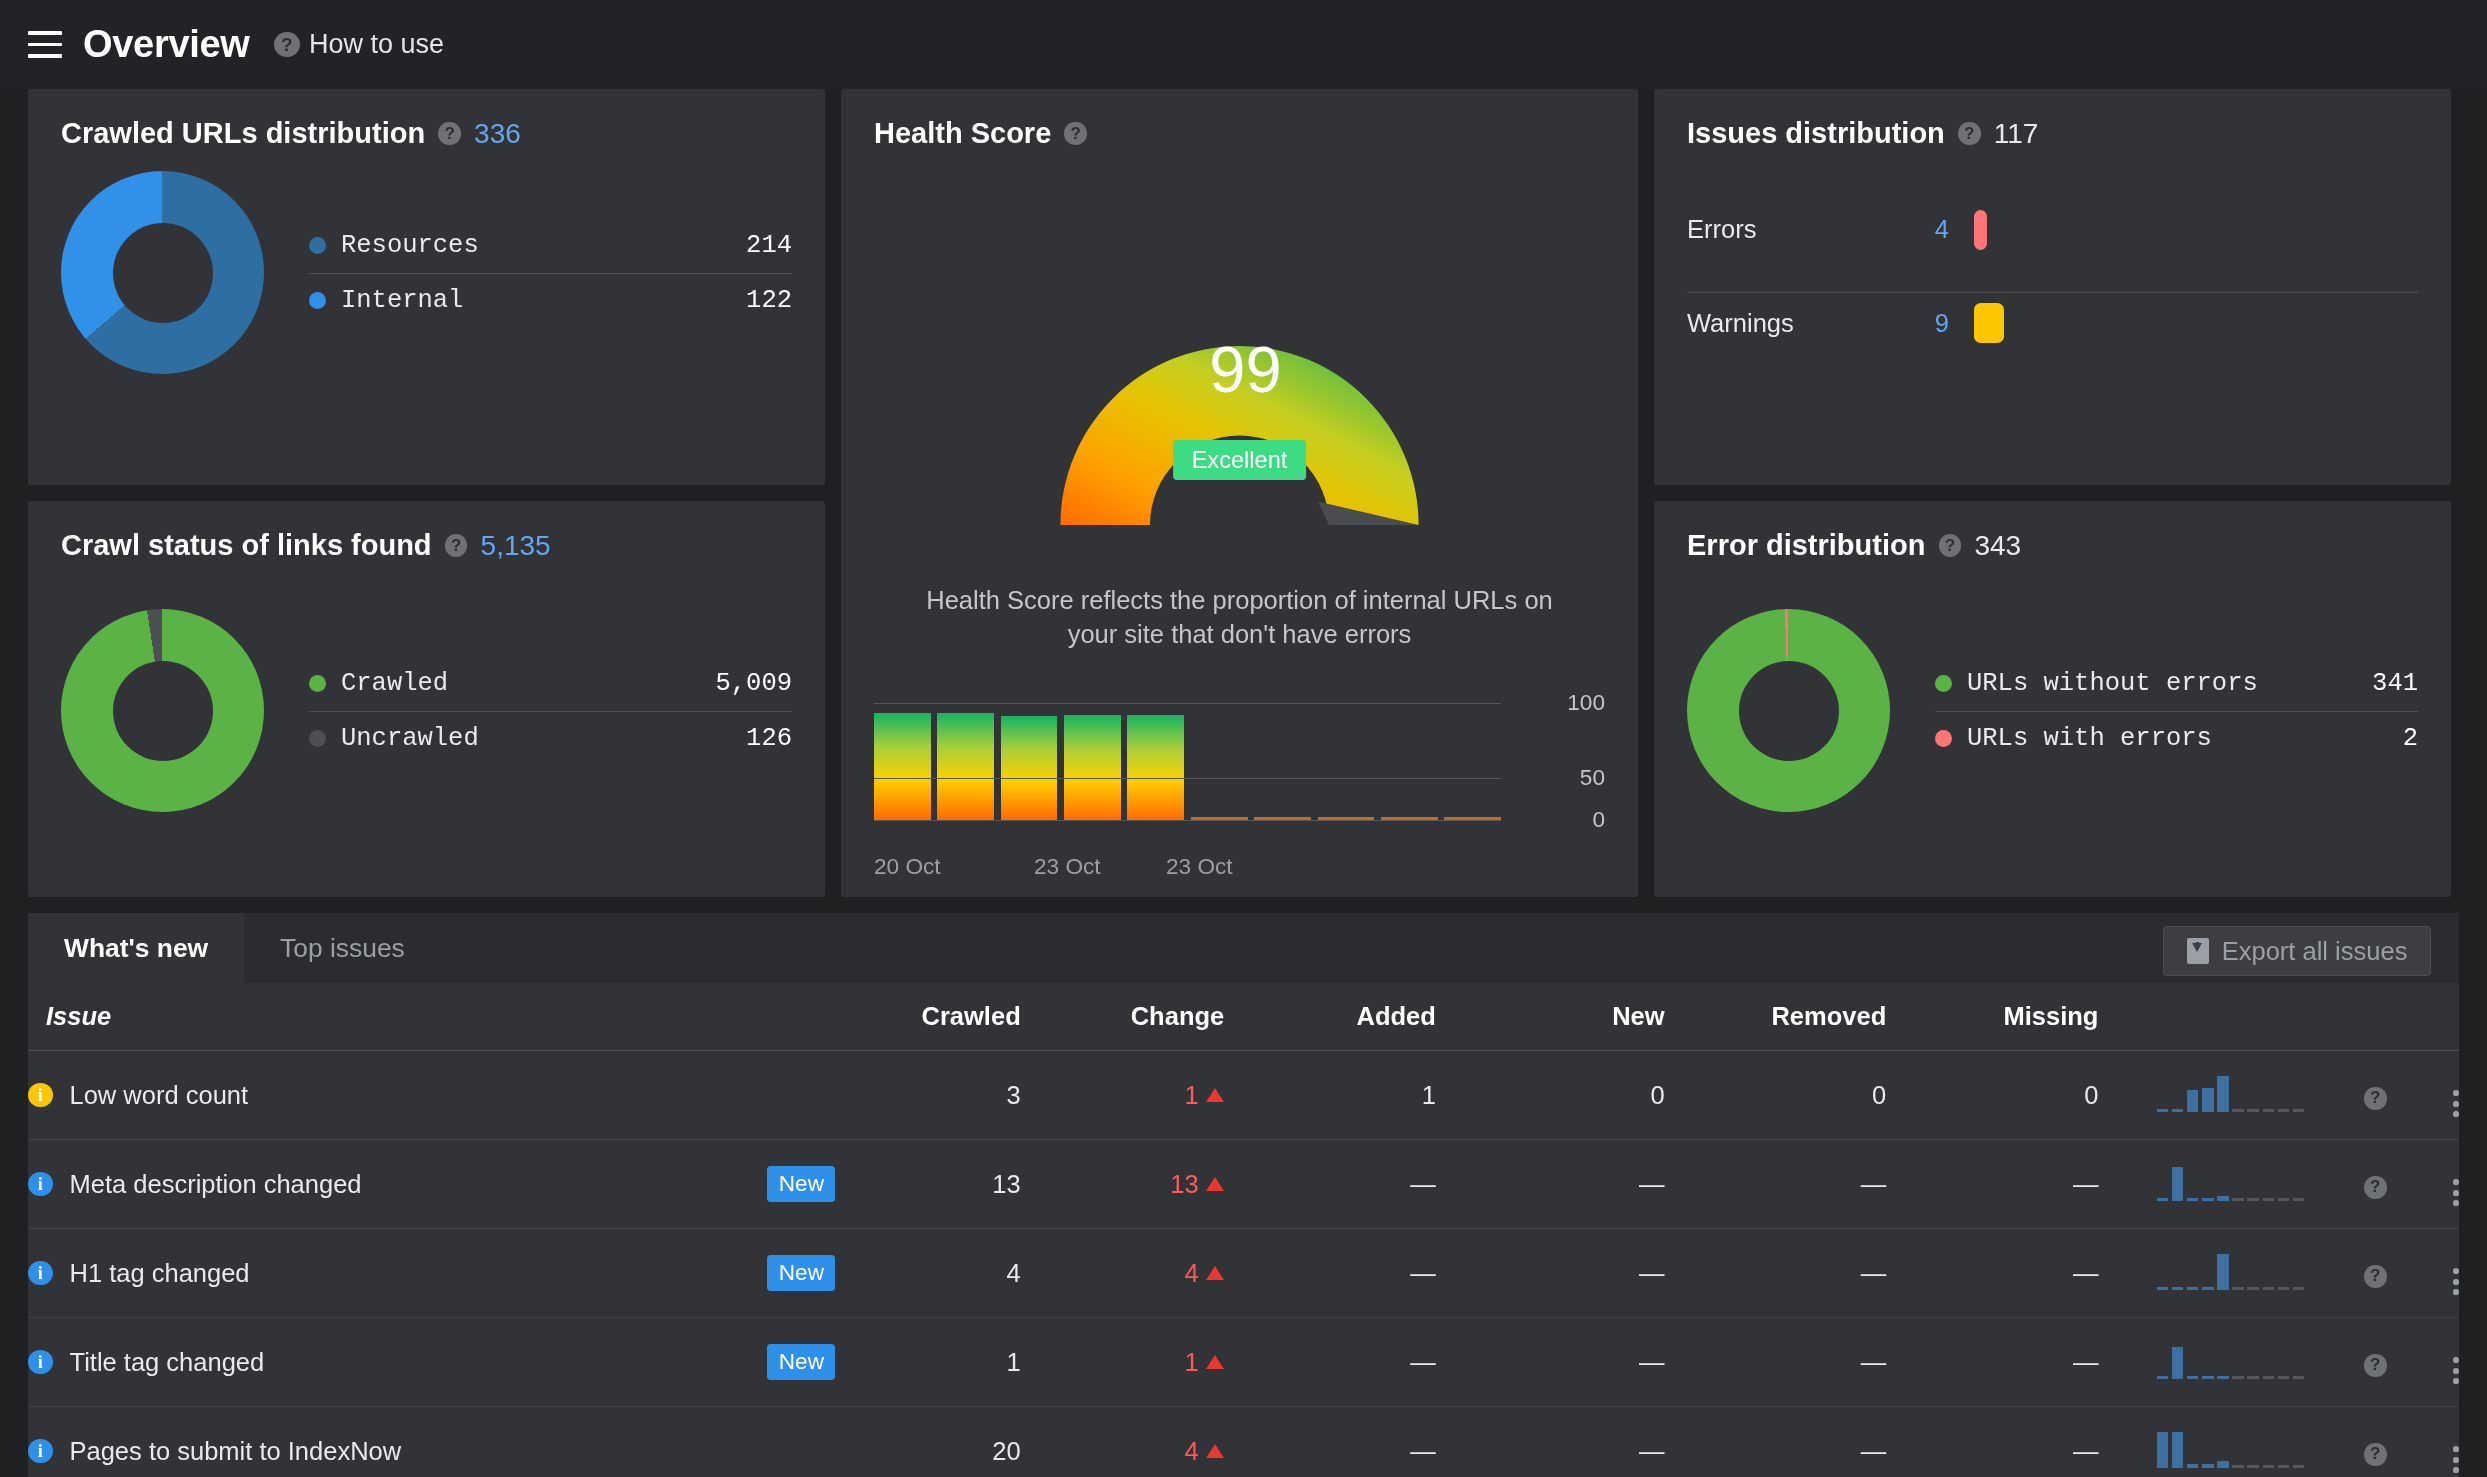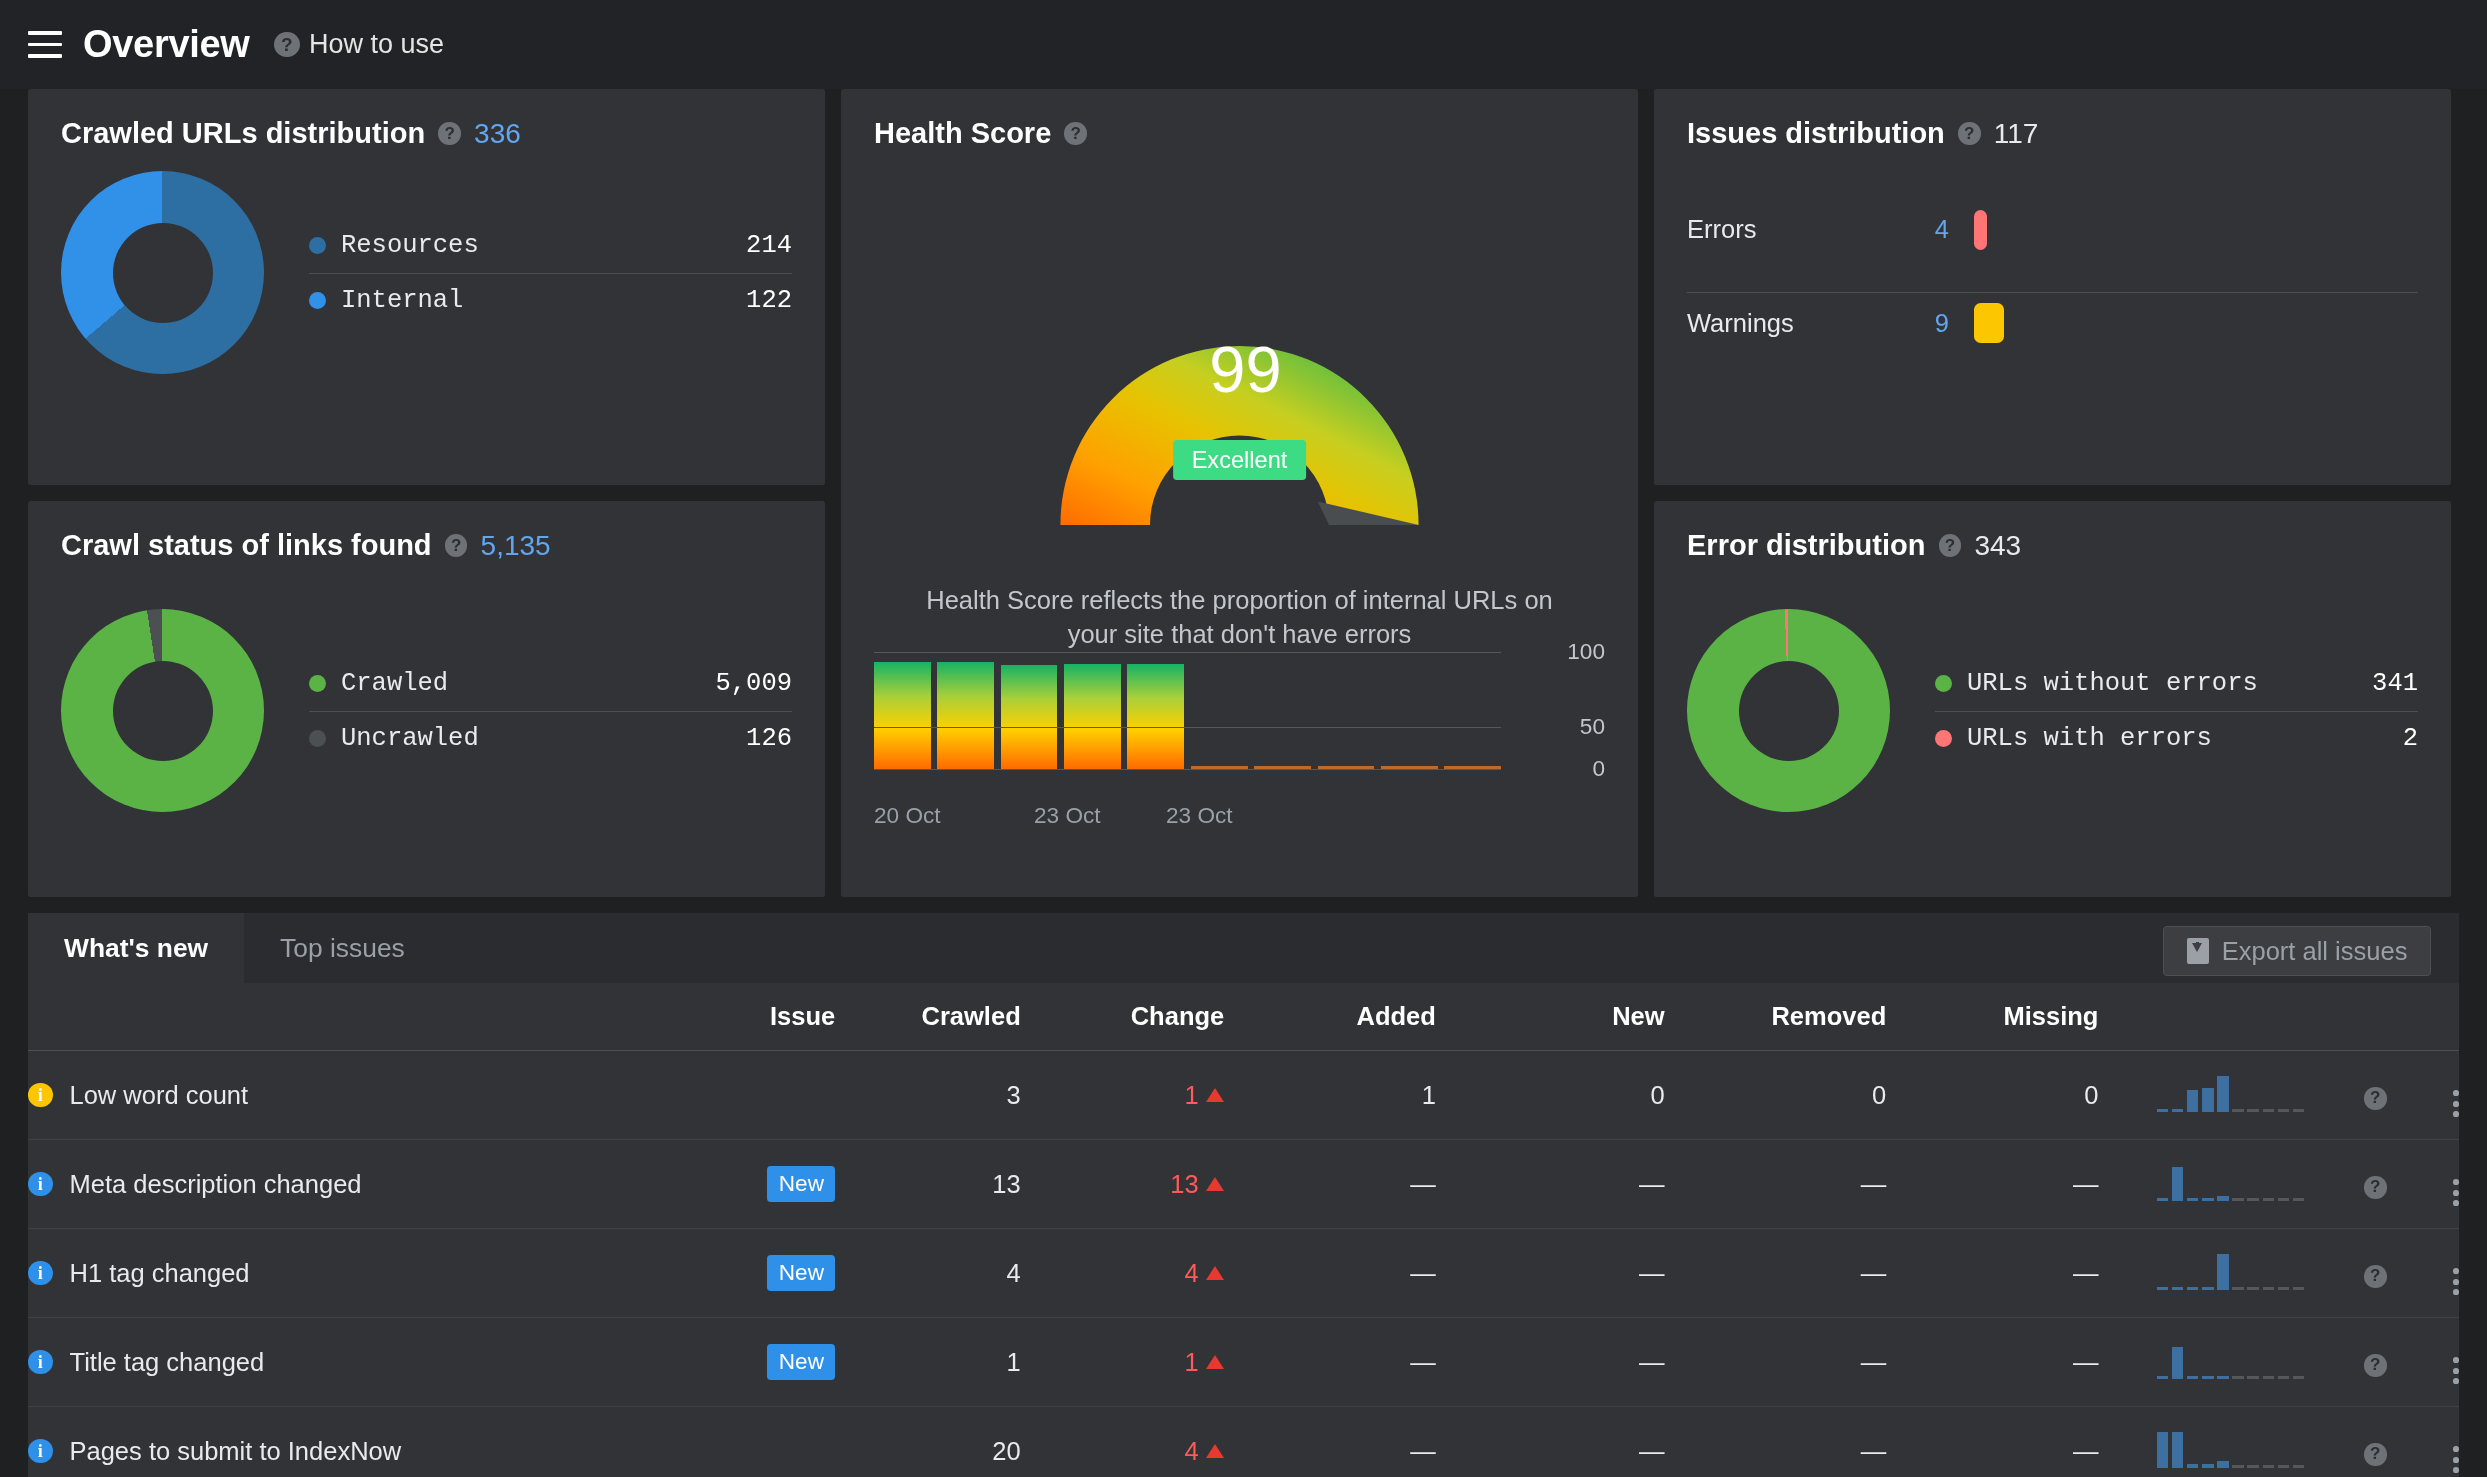--- a/index.html
+++ b/index.html
@@ -104,20 +104,21 @@
     background: #3ddc84; color: #ffffff;
     border-radius: 3.8px;
     padding: 6.6px 19px;
     font-size: 23.6px;
   }
   .health-desc {
     margin: 34px auto 0; max-width: 679px; text-align: center;
     font-size: 25.5px; color: #c3c7cb; line-height: 1.35;
   }
   .hs-chart {
+    margin-top: 51px;
     position: relative;
     height: 151px;
     text-decoration: underline;
   }
   .hs-plot {
     position: absolute; left: 0; right: 104px; top: 0; bottom: 34px;
     display: flex; align-items: flex-end; gap: 6.6px;
   }
   .hs-bar { flex: 1; background: linear-gradient(to top, #ff6b00 0%, #ffd000 38%, #a8cf3a 68%, #16b364 100%); }
   .hs-line { position: absolute; left: 0; right: 104px; height: 0.9px; background: #55585b; }
@@ -172,21 +173,21 @@
     content: ""; position: absolute; left: 50%; top: 3.8px;
     width: 3.8px; height: 7.5px; margin-left: -1.9px; background: #3c3e41;
   }
 
   table.issues { width: 100%; border-collapse: collapse; }
   table.issues th {
     font-size: 25.5px; color: #ffffff; font-weight: bold;
     padding: 19px 0 19px; text-align: right;
     border-bottom: 0.9px solid #4d5053;
   }
-  table.issues th.left { text-align: right; padding-left: 37px; }
+  table.issues th.left { text-align: left; padding-left: 18px; font-style: italic; }
   table.issues td {
     font-size: 25.5px; padding: 21px 0; text-align: right;
     border-bottom: 0.9px solid #3f4245;
     color: #e8eaed;
   }
   table.issues tr:last-child td { border-bottom: none; }
   td.issue-cell { text-align: left; padding-left: 33px; }
   .issue-inner { display: flex; align-items: center; gap: 17px; }
   .i-icon {
     width: 24.5px; height: 24.5px; border-radius: 50%;

